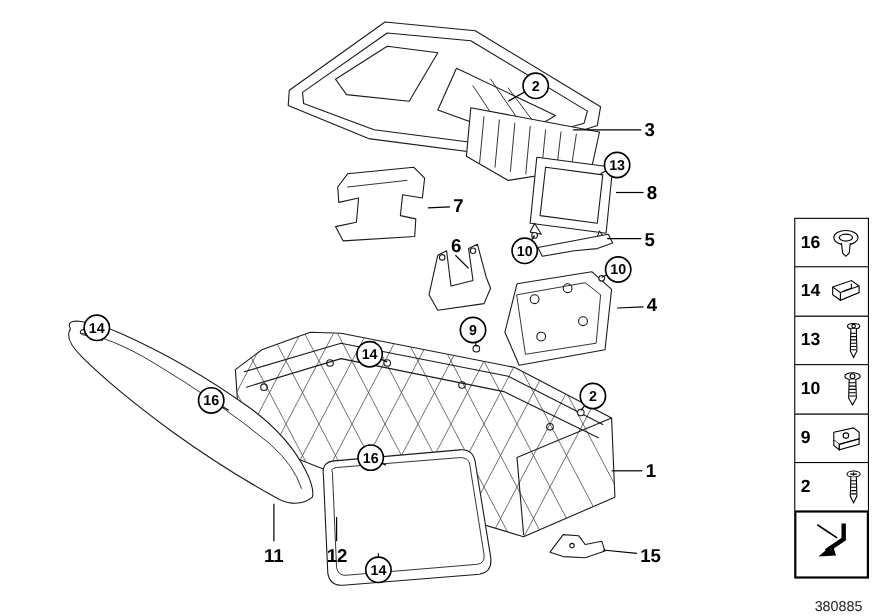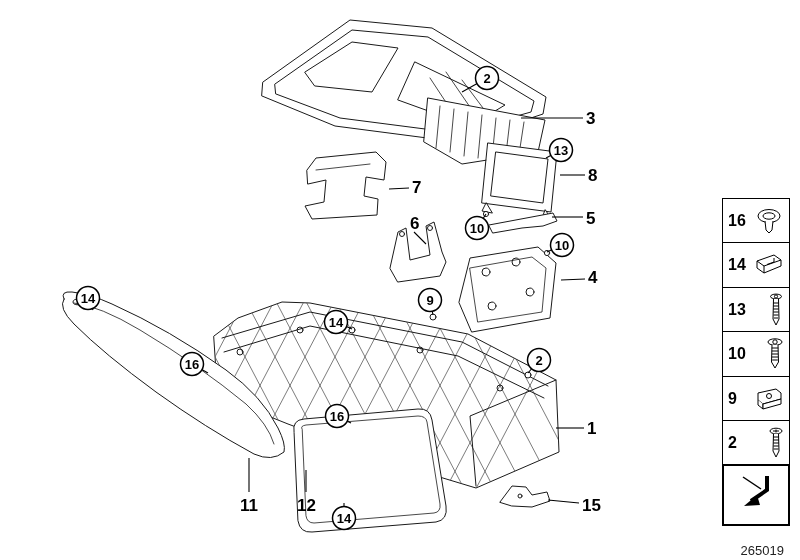--- a/index.html
+++ b/index.html
@@ -253,14 +253,14 @@
       </div>
       <div class="legend-foot">
         <span><svg width="42" height="46" viewBox="0 0 42 46">
             <path d="M32,6 L32,20 L16,31" fill="none" stroke="#000" stroke-width="4"></path>
             <path d="M22,25 L9,36 L25,35 Z" fill="#000"></path>
             <path d="M8,7 L26,19" stroke="#000" stroke-width="1.5"></path>
           </svg></span>
       </div>
     </div>
 
-  <div class="part-number">265019</div>
+  <div class="part-number">380885</div>
 </div>
 
 </body></html>

